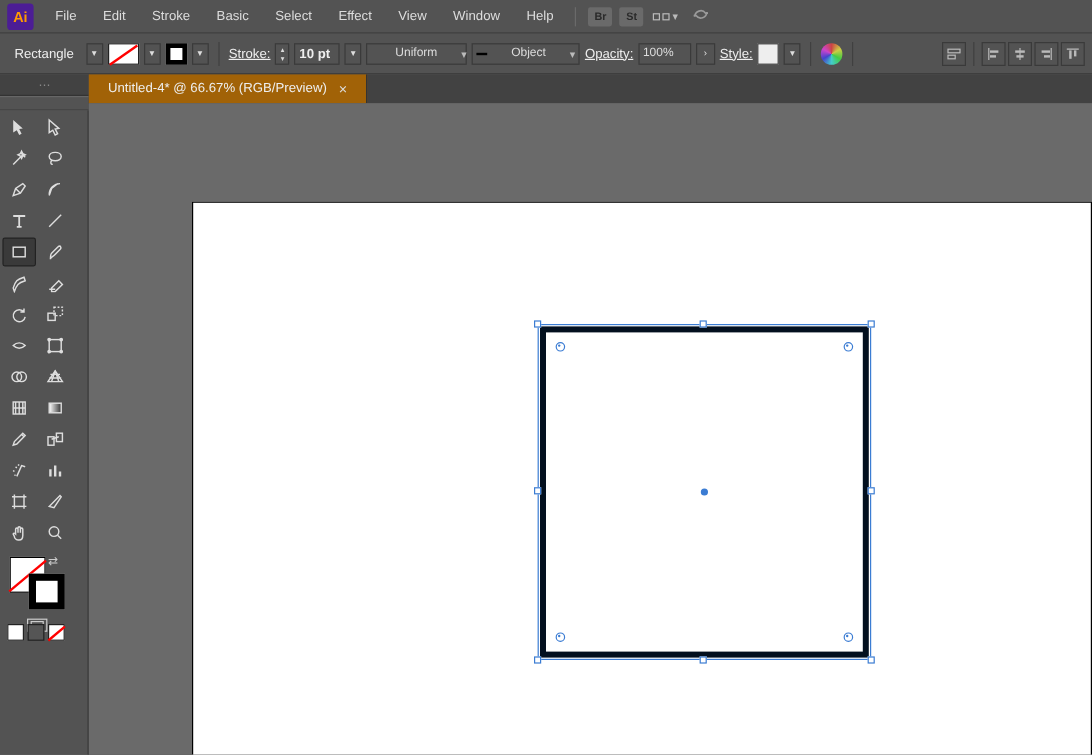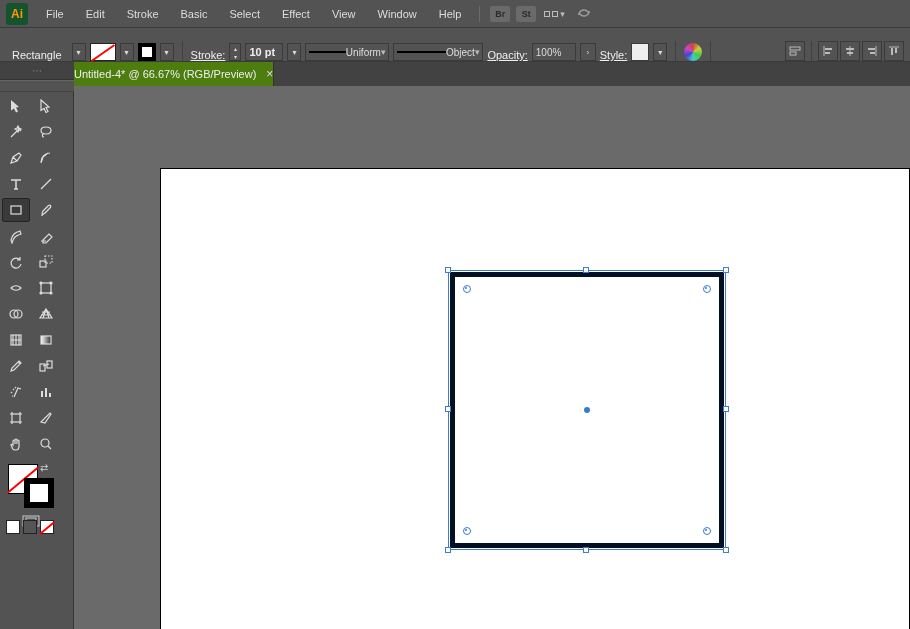--- a/index.html
+++ b/index.html
@@ -1,44 +1,44 @@
 <!DOCTYPE html>
 <html><head>
 <meta charset="utf-8">
 <style>
   * { box-sizing: border-box; margin: 0; padding: 0; font-family: "Segoe UI", Tahoma, sans-serif; }
   body { width: 910px; height: 629px; background: #535353; color: #ddd; font-size: 11px; overflow: hidden; }
 
   
   .menubar { display: flex; align-items: center; height: 28px; background: #535353; padding: 0 6px; gap: 2px; border-bottom: 1px solid #3a3a3a; }
-  .app-icon { width: 22px; height: 22px; background: #14532d; color: #ff9a00; display: flex; align-items: center; justify-content: center; font-weight: bold; font-size: 12px; border-radius: 3px; margin-right: 6px; }
+  .app-icon { width: 22px; height: 22px; background: #4c1d95; color: #ff9a00; display: flex; align-items: center; justify-content: center; font-weight: bold; font-size: 12px; border-radius: 3px; margin-right: 6px; }
   .menu-item { padding: 4px 10px; color: #ddd; cursor: default; }
   .menu-sep { width: 1px; height: 16px; background: #6a6a6a; margin: 0 6px; }
   .bridge-icon { width: 20px; height: 16px; background: #6a6a6a; color: #2a2a2a; font-size: 9px; font-weight: bold; display: flex; align-items: center; justify-content: center; border-radius: 2px; margin: 0 2px; }
   .workspace-btn { display: flex; align-items: center; gap: 2px; margin: 0 4px; }
   .ws-sq { width: 6px; height: 6px; border: 1px solid #bbb; }
   .chev { font-size: 9px; color: #bbb; }
   .sync-icon { margin-left: 4px; color: #9a9a9a; }
 
   
-  .controlbar { display: flex; align-items: flex-end; height: 34px; background: #535353; border-bottom: 1px solid #3a3a3a; padding: 0 6px; gap: 4px; }
+  .controlbar { display: flex; align-items: center; height: 34px; background: #535353; border-bottom: 1px solid #3a3a3a; padding: 0 6px; gap: 4px; }
   .ctrl-label { padding: 0 6px; color: #eee; font-size: 11px; min-width: 60px; }
   .dd-tick { width: 14px; height: 18px; background: #535353; border: 1px solid #3a3a3a; display: flex; align-items: center; justify-content: center; font-size: 8px; }
 
   .fill-swatch { width: 26px; height: 18px; border: 1px solid #222; background: #fff; position: relative; }
   .no-fill::after { content: ""; position: absolute; width: 28px; height: 2px; background: red; top: 50%; left: -2px; transform: rotate(-35deg); }
   .stroke-swatch { width: 18px; height: 18px; border: 4px solid #000; background: #fff; }
 
   .ctrl-sep { width: 1px; height: 20px; background: #404040; margin: 0 4px; }
   .ctrl-text { font-size: 11px; color: #eee; text-decoration: underline; }
   .num-input { width: 38px; height: 18px; background: #535353; border: 1px solid #3a3a3a; color: #eee; font-size: 11px; padding: 0 3px; font-weight: bold; }
   .stepper { width: 12px; height: 18px; background: #535353; border: 1px solid #3a3a3a; display: flex; flex-direction: column; }
   .stepper div { flex: 1; display: flex; align-items: center; justify-content: center; font-size: 6px; }
 
-  .profile-dd { width: 84px; height: 18px; border: 1px solid #3a3a3a; display: flex; align-items: center; padding: 0 3px; gap: 0; font-size: 10px; background: #535353; }
+  .profile-dd { width: 84px; height: 18px; border: 1px solid #3a3a3a; display: flex; align-items: center; padding: 0 3px; gap: 20px; font-size: 10px; background: #535353; }
   .profile-dd .line { flex: 1; height: 2px; background: #000; }
 
   .opacity-box { width: 44px; height: 18px; border: 1px solid #3a3a3a; display: flex; align-items: center; padding: 0 3px; font-size: 10px; }
   .arrow-btn { width: 16px; height: 18px; border: 1px solid #3a3a3a; display: flex; align-items: center; justify-content: center; font-size: 8px; }
 
   .style-swatch { width: 18px; height: 18px; border: 1px solid #3a3a3a; background: #eee; }
 
   .right-btns { margin-left: auto; display: flex; gap: 2px; align-items: center; }
   .rb { width: 20px; height: 20px; border: 1px solid #3a3a3a; display: flex; align-items: center; justify-content: center; color: #bbb; font-size: 10px; }
   .recolor { width: 18px; height: 18px; border-radius: 50%; background: conic-gradient(#c44,#cc4,#4c4,#4cc,#44c,#c4c,#c44); }
@@ -65,21 +65,21 @@
   .mini-sw div { width:14px; height:14px; border:1px solid #222;}
   .mini-sw .m1{background:#fff;} .mini-sw .m2{background:#555;} .mini-sw .m3{background:#fff; position:relative;}
   .mini-sw .m3::after{content:"";position:absolute;width:18px;height:1.5px;background:red;top:50%;left:-3px;transform:rotate(-40deg);}
 
   .screen-mode { grid-column: 1 / span 2; height:24px; display:flex; align-items:center; justify-content:center; margin-top:26px;}
   .screen-mode svg{width:18px;height:14px;stroke:#ccc;fill:none;}
 
   
   .docarea { flex: 1; display: flex; flex-direction: column; background: #535353; }
   .tabbar { height: 24px; background: #424242; display: flex; align-items: stretch; }
-  .doctab { background: #4d7c0f; display: flex; align-items: center; padding: 0 0; gap: 10px; font-size: 11px; color: #eee; border-right:1px solid #333;}
+  .doctab { background: #a16207; display: flex; align-items: center; padding: 0 16px; gap: 10px; font-size: 11px; color: #eee; border-right:1px solid #333;}
   .doctab .close { font-size: 12px; color: #ddd;}
   .canvas-wrap { flex: 1; background: #6a6a6a; position: relative; overflow: hidden; }
   .artboard { position: absolute; top: 82px; left: 86px; width: 750px; height: 540px; background: #fff; border:1px solid #000; }
 
   
   .shape-rect { position:absolute; top:186px; left:376px; width:274px; height:276px; border:5px solid #03101f; }
   .sel-box { position:absolute; top:184px; left:374px; width:278px; height:280px; border:1px solid #3b7cd3; }
   .sel-handle { position:absolute; width:6px; height:6px; background:#fff; border:1px solid #3b7cd3;}
   .sh-tl{top:-4px;left:-4px;} .sh-tm{top:-4px;left:calc(50% - 4px);} .sh-tr{top:-4px;right:-4px;}
   .sh-ml{top:calc(50% - 4px);left:-4px;} .sh-mr{top:calc(50% - 4px);right:-4px;}

